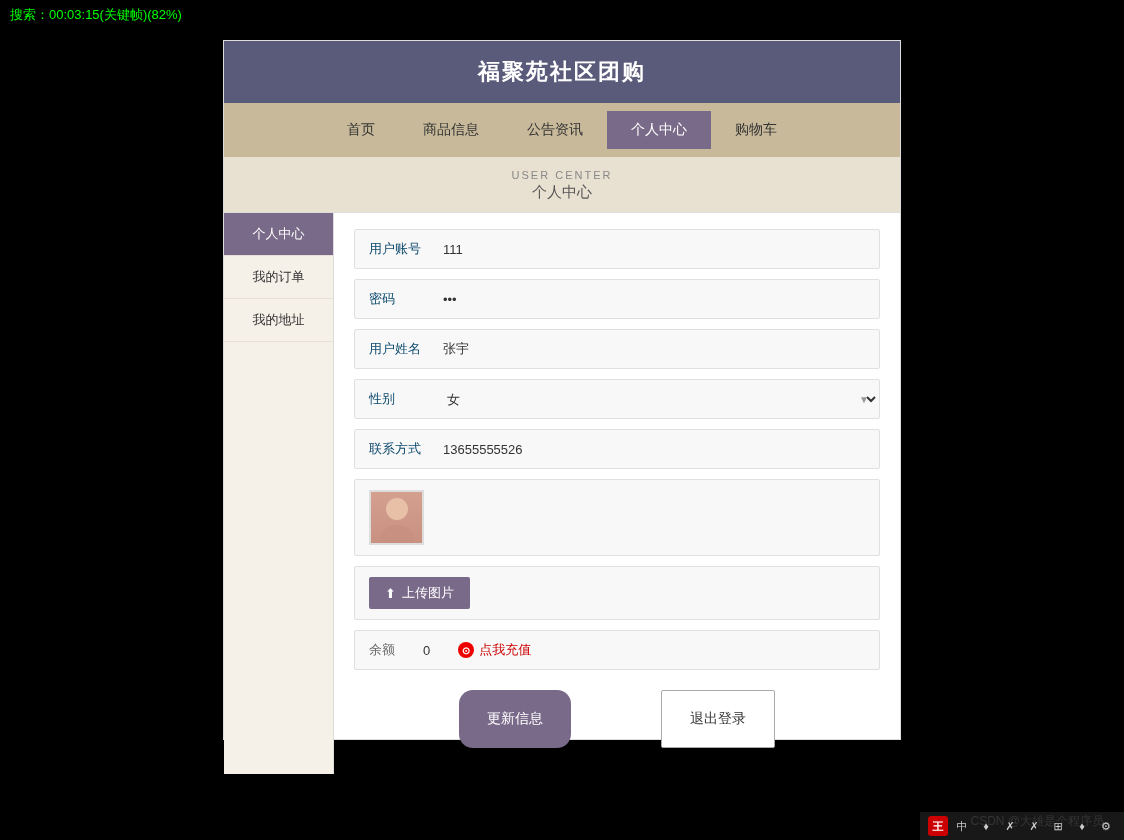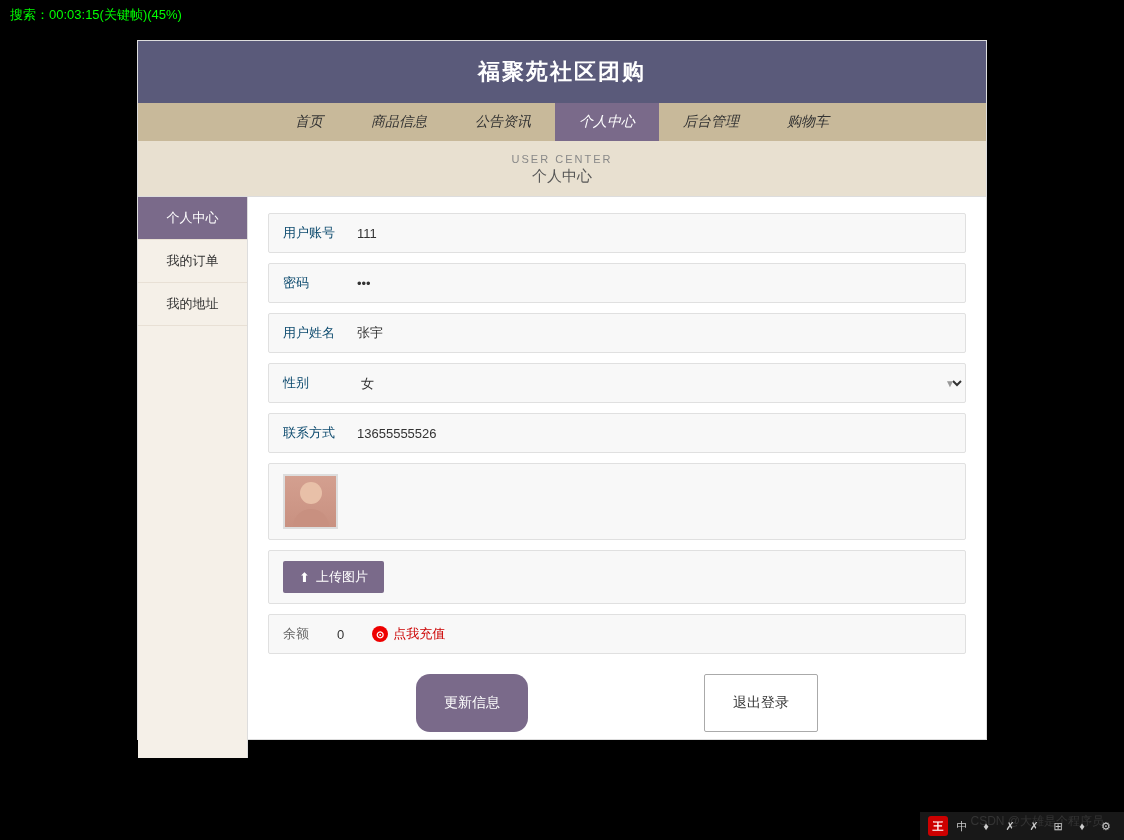--- a/index.html
+++ b/index.html
@@ -33,21 +33,21 @@
       right: 0;
       bottom: 100px;
       display: flex;
       flex-direction: column;
       align-items: center;
     }
 
     
     .page-container {
       background: #fff;
-      width: 850px;
+      width: 678px;
       min-height: 560px;
       border: 1px solid #ddd;
     }
 
     
     .site-header {
       background: #5a5a7a;
       text-align: center;
       padding: 16px 0;
       color: #fff;
@@ -56,22 +56,21 @@
       letter-spacing: 2px;
     }
 
     
     .site-nav {
       background: #c8b99a;
       display: flex;
       justify-content: center;
       align-items: center;
       gap: 0;
-      padding: 0;
-      font-style: italic;
+      padding: 8px;
     }
 
     .nav-item {
       padding: 10px 24px;
       color: #333;
       font-size: 14px;
       cursor: pointer;
       text-decoration: none;
       display: block;
     }
@@ -379,36 +378,35 @@
       right: 10px;
       color: #999;
       font-size: 10px;
       pointer-events: none;
     }
   </style>
 </head>
 <body>
 
 <div class="debug-bar">
-  <span>搜索：00:03:15(关键帧)(45%)</span>
+  <span>搜索：00:03:15(关键帧)(82%)</span>
 </div>
 
 <div class="main-wrapper">
   <div class="page-container">
 
     <div class="site-header">
       <span>福聚苑社区团购</span>
     </div>
 
     <nav class="site-nav">
       <a class="nav-item">首页</a>
       <a class="nav-item">商品信息</a>
       <a class="nav-item">公告资讯</a>
       <a class="nav-item active">个人中心</a>
-      <a class="nav-item">后台管理</a>
       <a class="nav-item">购物车</a>
     </nav>
 
     <div class="user-center-header">
       <span class="uc-title-en">USER CENTER</span>
       <span class="uc-title-cn">个人中心</span>
     </div>
 
     <div class="content-area">
 

